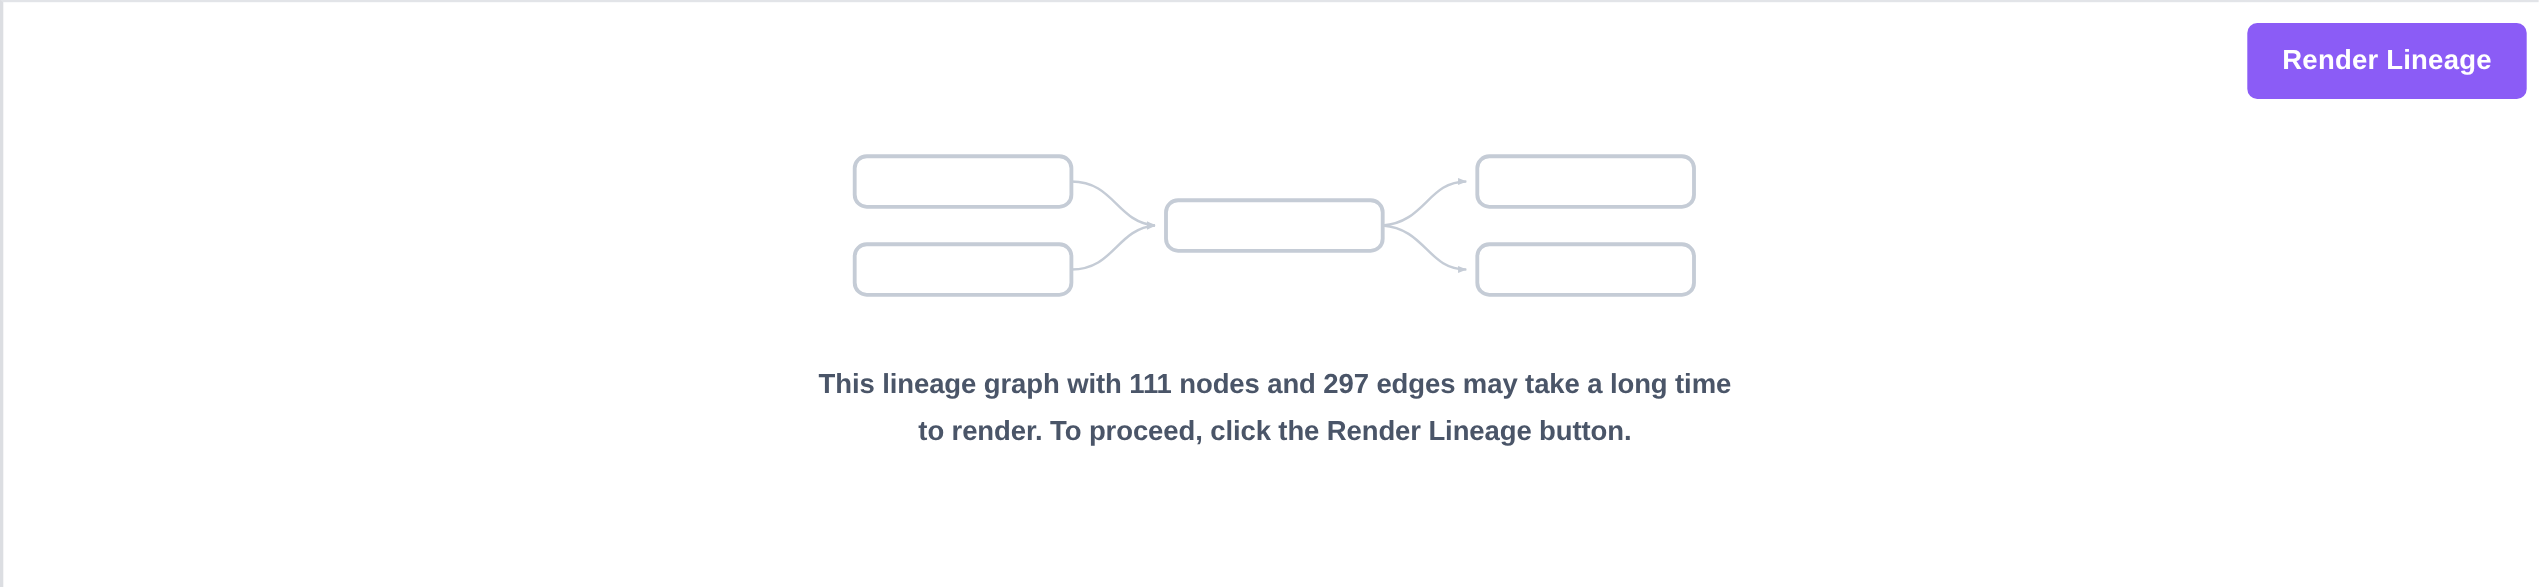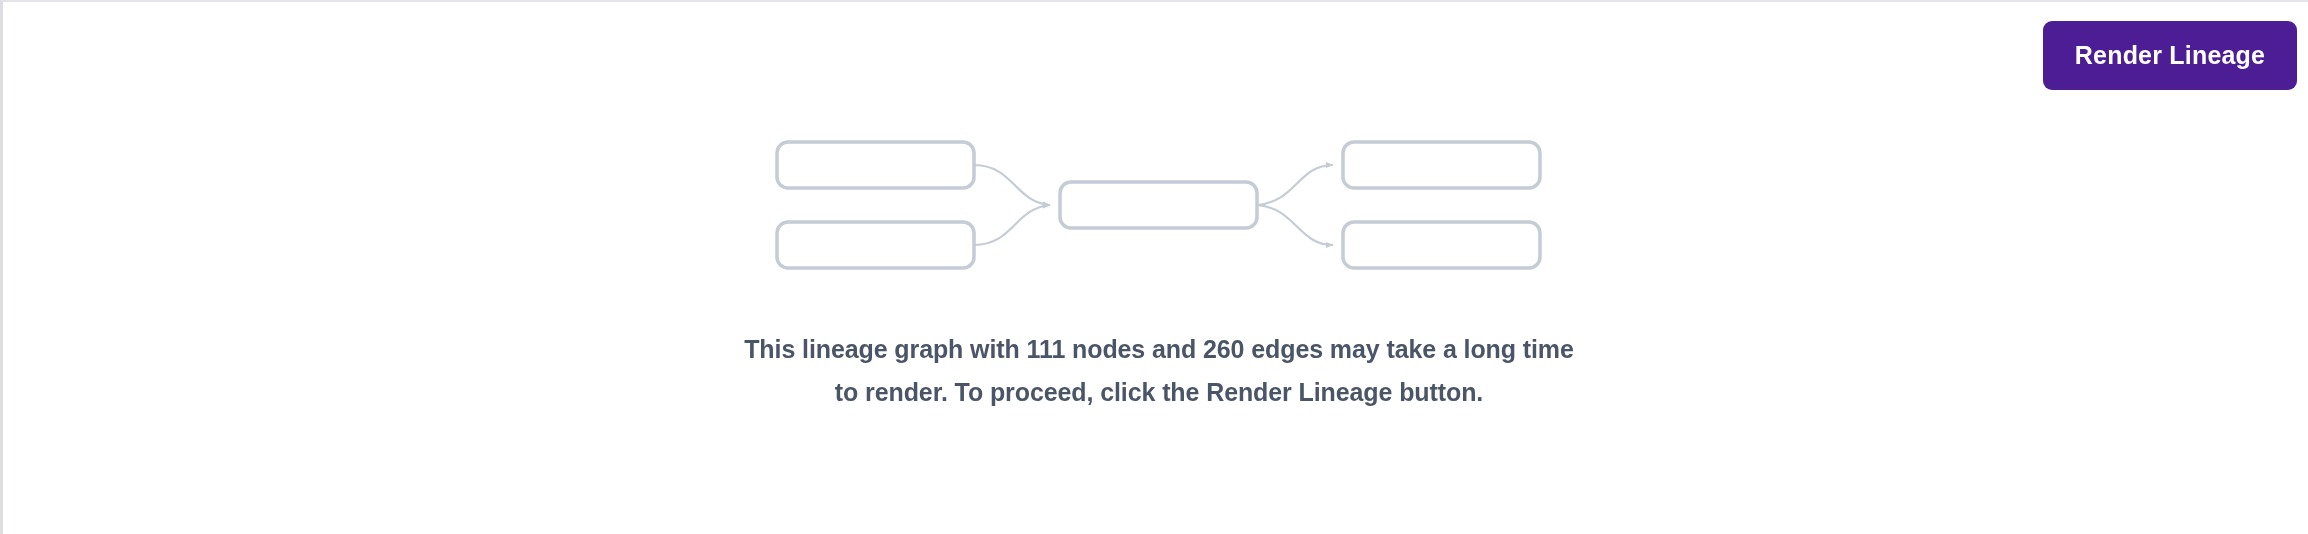--- a/index.html
+++ b/index.html
@@ -24,21 +24,21 @@
     background: #ffffff;
   }
 
   
   .render-btn {
     position: absolute;
     left: 2040px;
     top: 19px;
     width: 254px;
     height: 69px;
-    background: #4c1d95;
+    background: #8b5cf6;
     color: #ffffff;
     border: none;
     border-radius: 9px;
     font-family: "Liberation Sans", sans-serif;
     font-size: 25px;
     font-weight: bold;
     letter-spacing: 0.2px;
     cursor: pointer;
     padding: 0;
     line-height: 69px;
@@ -114,15 +114,15 @@
       <path class="ph-edge" d="M 1254,203 C 1293,206 1295,243 1330,243" marker-end="url(#ph-arrow)"></path>
 
       <rect class="ph-node" x="774" y="140" width="197" height="46" rx="11" ry="11"></rect>
       <rect class="ph-node" x="774" y="220" width="197" height="46" rx="11" ry="11"></rect>
       <rect class="ph-node" x="1057" y="180" width="197" height="46" rx="11" ry="11"></rect>
       <rect class="ph-node" x="1340" y="140" width="197" height="46" rx="11" ry="11"></rect>
       <rect class="ph-node" x="1340" y="220" width="197" height="46" rx="11" ry="11"></rect>
     </svg>
   </div>
 
-  <div class="message">This lineage graph with 111 nodes and 260 edges may take a long time to render. To proceed, click the Render Lineage button.</div>
+  <div class="message">This lineage graph with 111 nodes and 297 edges may take a long time to render. To proceed, click the Render Lineage button.</div>
 
 </div>
 
 </body></html>

